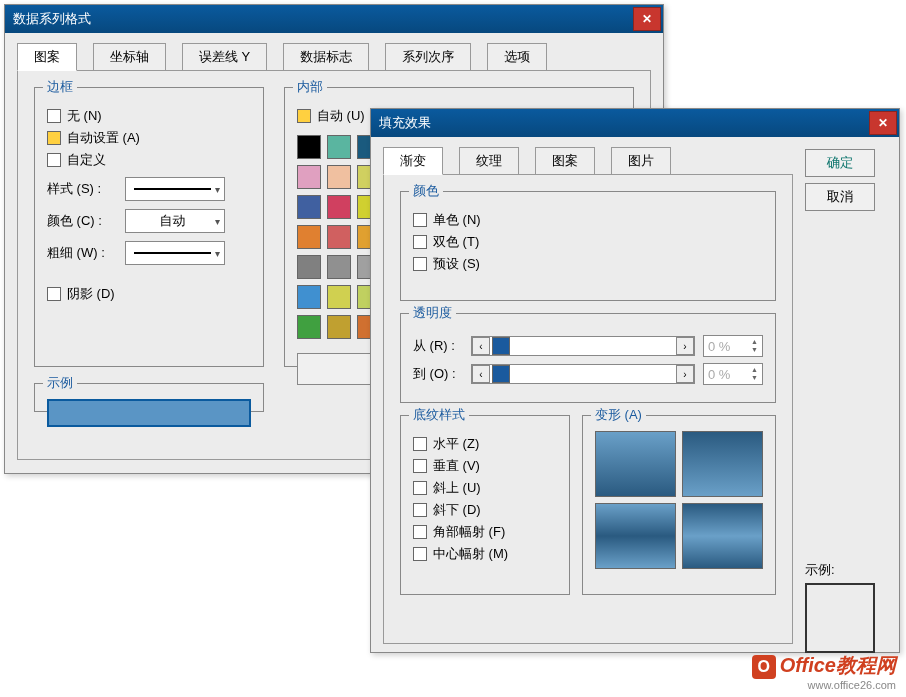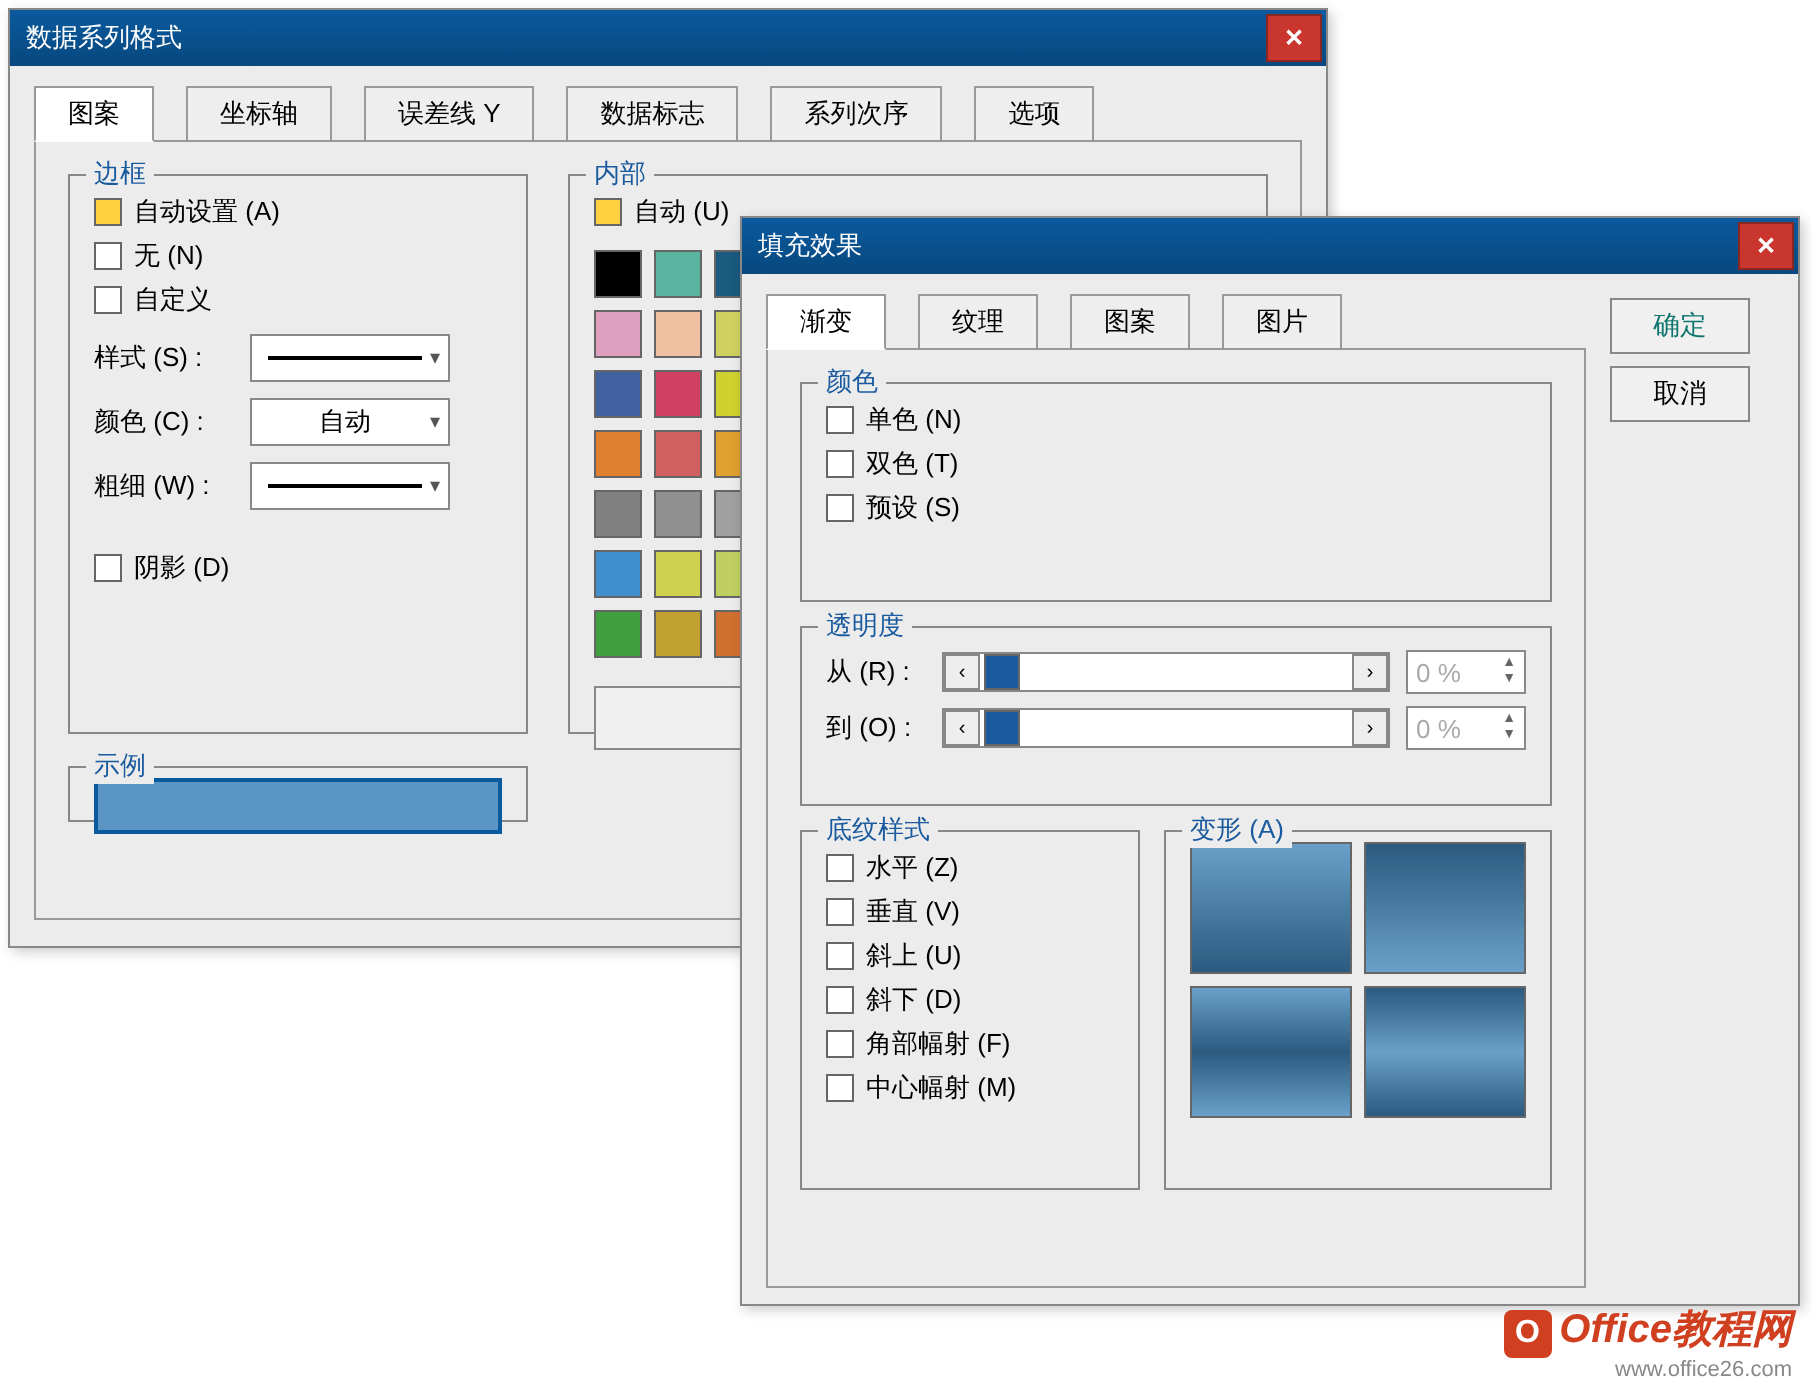--- a/index.html
+++ b/index.html
@@ -4,21 +4,21 @@
   <style>
     * { box-sizing: border-box; margin: 0; padding: 0; }
     body { font-family: "Microsoft YaHei", SimSun, sans-serif; font-size: 13px; background: #fff; width: 906px; height: 697px; position: relative; }
     .window { position: absolute; border: 1px solid #888; background: #ececec; box-shadow: 2px 2px 6px rgba(0,0,0,0.2); }
     .titlebar { background: linear-gradient(#0a5a9e, #07487e); color: #fff; height: 28px; display: flex; align-items: center; justify-content: space-between; padding: 0 0 0 8px; font-size: 13px; }
     .close-btn { width: 28px; height: 24px; background: #c8362e; border: 1px solid #8a2520; display: flex; align-items: center; justify-content: center; color: #fff; font-weight: bold; font-size: 12px; cursor: pointer; margin-right: 2px; }
     .tabrow { display: flex; padding: 10px 12px 0 12px; gap: 17px; }
     .tab { padding: 4px 16px; border: 1px solid #999; background: #eee; cursor: pointer; margin-right: -1px; }
     .tab.active { background: #fff; border-bottom: 1px solid #fff; position: relative; z-index: 2; }
     .tabcontent { border: 1px solid #999; margin: -1px 12px 12px 12px; padding: 16px; background: #ececec; position: relative; }
-    .groupbox { border: 1px solid #888; padding: 5px 12px 12px 12px; position: relative; margin-bottom: 12px; }
+    .groupbox { border: 1px solid #888; padding: 15px 12px 12px 12px; position: relative; margin-bottom: 12px; }
     .groupbox > legend, .groupbox > .legend { position: absolute; top: -10px; left: 8px; background: #ececec; padding: 0 4px; color: #1a5a9e; font-size: 13px; }
     .checkrow { display: flex; align-items: center; gap: 6px; margin: 4px 0; }
     .checkbox { width: 14px; height: 14px; border: 1px solid #666; background: #fff; display: inline-block; cursor: pointer; }
     .yellowbox { width: 14px; height: 14px; border: 1px solid #666; background: #ffd040; display: inline-block; }
     .formrow { display: flex; align-items: center; gap: 8px; margin: 8px 0; }
     .formlabel { width: 70px; }
     .combo { width: 100px; height: 24px; border: 1px solid #888; background: #fff; display: flex; align-items: center; justify-content: space-between; padding: 0 4px; cursor: pointer; }
     .combo .arrow { font-size: 10px; color: #555; }
     .line-swatch { flex: 1; height: 2px; background: #000; margin: 0 4px; }
     .color-grid { display: grid; grid-template-columns: repeat(4, 24px); gap: 6px; }
@@ -57,26 +57,26 @@
     <div class="tab">数据标志</div>
     <div class="tab">系列次序</div>
     <div class="tab">选项</div>
   </div>
   <div class="tabcontent" style="height:390px;">
     <div style="display:flex; gap:20px;">
 
       <div class="groupbox" style="width:230px; height:280px;">
         <span class="legend">边框</span>
         <div class="checkrow">
+            <span class="checkbox"></span>
+            <span>无 (N)</span>
+          </div>
+        <div class="checkrow">
             <span class="yellowbox"></span>
             <span>自动设置 (A)</span>
-          </div>
-        <div class="checkrow">
-            <span class="checkbox"></span>
-            <span>无 (N)</span>
           </div>
         <div class="checkrow">
             <span class="checkbox"></span>
             <span>自定义</span>
           </div>
         <div class="formrow">
           <span class="formlabel">样式 (S) :</span>
           <div class="combo">
               <span class="line-swatch"></span>
               <span class="arrow">▾</span>
@@ -247,20 +247,24 @@
               <div class="variant" style="background:linear-gradient(#2a5a80,#6aa0c8,#2a5a80);"></div>
             </div>
           </div>
         </div>
       </div>
     </div>
 
     <div style="width:94px; padding:12px 12px 12px 0;">
       <button class="btn disabled">确定</button>
       <button class="btn">取消</button>
+      <div style="margin-top:350px;">
+        <span>示例:</span>
+        <div class="sample2"></div>
+      </div>
     </div>
   </div>
 </div>
 
 <div class="watermark">
   <div class="wm1"><span class="wm-icon">O</span><span>Office教程网</span></div>
   <div class="wm2">www.office26.com</div>
 </div>
 
 </body></html>

